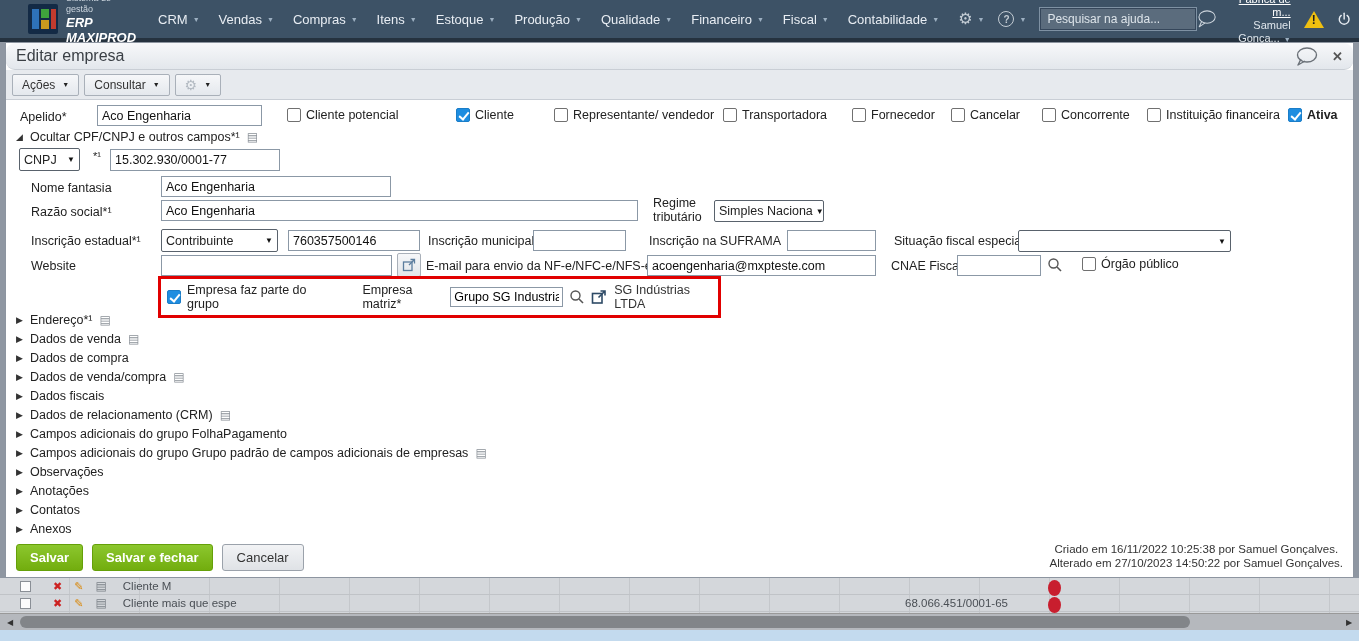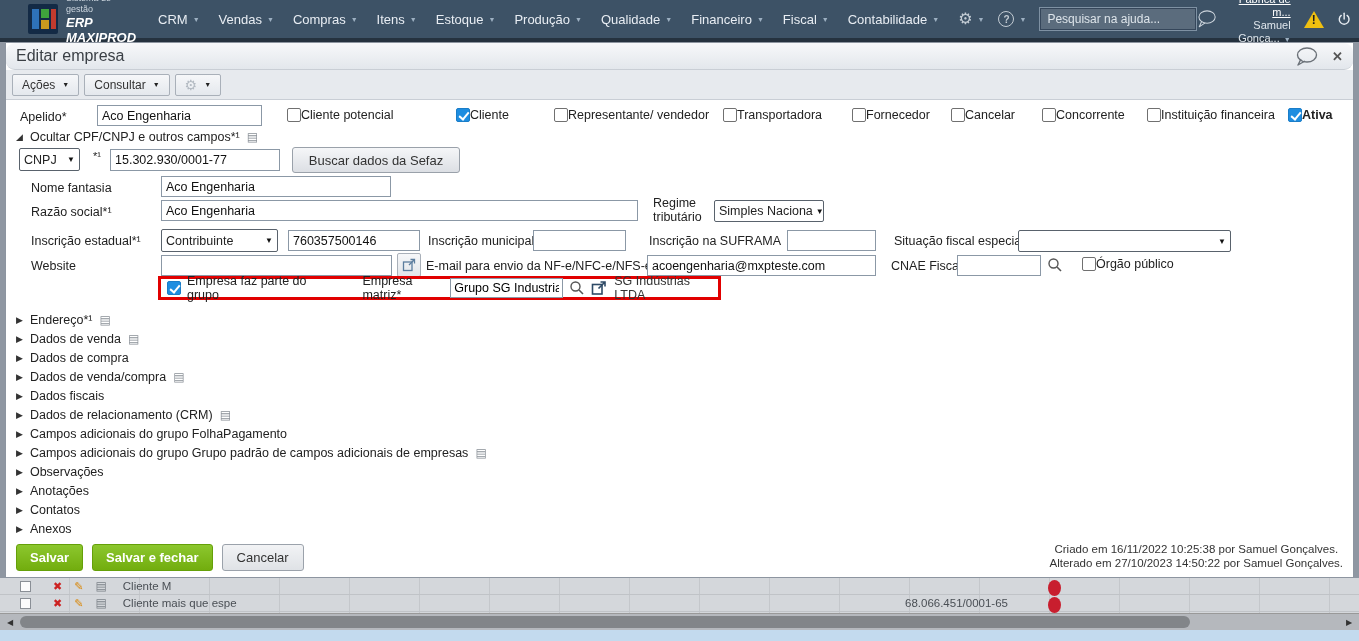--- a/index.html
+++ b/index.html
@@ -53,36 +53,36 @@
   .tb-btn .caret { color:#222; }
   .tb-gear { color:#b3bac2; font-size:14px; line-height:1; }
 
   .form { position:absolute; left:0; top:57px; right:0; bottom:0; font-size:12.5px; color:#222; }
   .lbl { position:absolute; white-space:nowrap; color:#222; }
   .inp { position:absolute; border:1px solid #8b98a6; background:#fff; font-size:12.5px; padding:1px 4px;
          font-family:inherit; color:#111; }
   .sel { position:absolute; background:#fff; border:1px solid #59626c; border-radius:2px; display:flex;
          align-items:center; padding:0 4px; font-size:12.5px; cursor:pointer; overflow:hidden; white-space:nowrap; }
   .sel-arrow { margin-left:auto; font-size:8px; color:#111; padding-left:3px; flex:none; }
-  .cb-item { position:absolute; display:flex; align-items:center; cursor:pointer; white-space:nowrap; }
+  .cb-item { position:absolute; display:flex; align-items:center; gap:5px; cursor:pointer; white-space:nowrap; }
   .cb { display:inline-block; width:14px; height:14px; border:1px solid #707070; background:#fff; border-radius:2px;
         position:relative; flex:none; }
   .cb.on { background:#1e8de0; border-color:#1a7dc8; }
   .cb.on::after { content:""; position:absolute; left:4px; top:1px; width:4px; height:8px;
                   border:solid #fff; border-width:0 2px 2px 0; transform:rotate(40deg); }
   .sec-header { position:absolute; display:flex; align-items:center; gap:7px; cursor:pointer; }
   .tri { font-size:9px; color:#333; }
   .note-icon { display:none; font-size:12px; color:#8a9097; }
   .note-icon.show { display:inline; }
   .btn-sefaz { position:absolute; border:1px solid #9aa1aa; background:linear-gradient(#f5f6f8,#dcdfe4);
                font-size:13px; color:#333; border-radius:3px; cursor:pointer; font-family:inherit; }
   .mini-btn { position:absolute; width:24px; height:24px; border:1px solid #a9b0b9; background:linear-gradient(#f6f7f9,#e2e6ea);
               border-radius:2px; display:flex; align-items:center; justify-content:center; cursor:pointer; }
   .icon-abs { position:absolute; cursor:pointer; display:flex; align-items:center; justify-content:center; }
-  .grupo-box { position:absolute; left:152px; top:176px; width:563px; height:24px; border:3px solid #e10000;
+  .grupo-box { position:absolute; left:152px; top:176px; width:563px; height:42px; border:3px solid #e10000;
                display:flex; align-items:center; padding:0 6px; background:#fff; }
   .grupo-box .cb { margin-right:6px; }
   .g-lbl1 { margin-right:26px; }
   .g-lbl2 { margin-right:6px;margin-left:12px; }
   .g-inp { width:113px; height:20px; border:1px solid #8b98a6; font-size:12.5px; padding:3px 3px; font-family:inherit; }
   .g-company { margin-left:7px; color:#333; }
   .g-ico { margin-left:6px; display:flex; cursor:pointer; }
 
   .sections { position:absolute; left:10px; top:210px; }
   .sec-row { display:flex; align-items:center; gap:7px; height:19px; cursor:pointer; white-space:nowrap; }
@@ -282,21 +282,20 @@
         <span>Ocultar CPF/CNPJ e outros campos*¹</span>
         <span class="note-icon show">▤</span>
       </span>
 
       <span class="sel" style="left:13px; top:48px; width:61px; height:23px;">
         <span>CNPJ</span>
         <span class="sel-arrow">▼</span>
       </span>
       <span class="lbl" style="left:87px; top:50px; font-size:11px;">*¹</span>
       <input class="inp" style="left: 104px; top: 49px; width: 170px; height: 22px;" value="15.302.930/0001-77">
-      <button class="btn-sefaz" style="left:286px; top:47px; width:168px; height:26px;">Buscar dados da Sefaz</button>
 
       <span class="lbl" style="left:25px; top:81px;">Nome fantasia</span>
       <input class="inp" style="left: 155px; top: 76px; width: 230px; height: 21px;" value="Aco Engenharia">
 
       <span class="lbl" style="left:25px; top:105px;">Razão social*¹</span>
       <input class="inp" style="left: 155px; top: 100px; width: 477px; height: 21px;" value="Aco Engenharia">
       <span class="lbl" style="left:647px; top:96px; line-height:14px;">
         <span>Regime</span><br>
         <span>tributário</span>
       </span>

